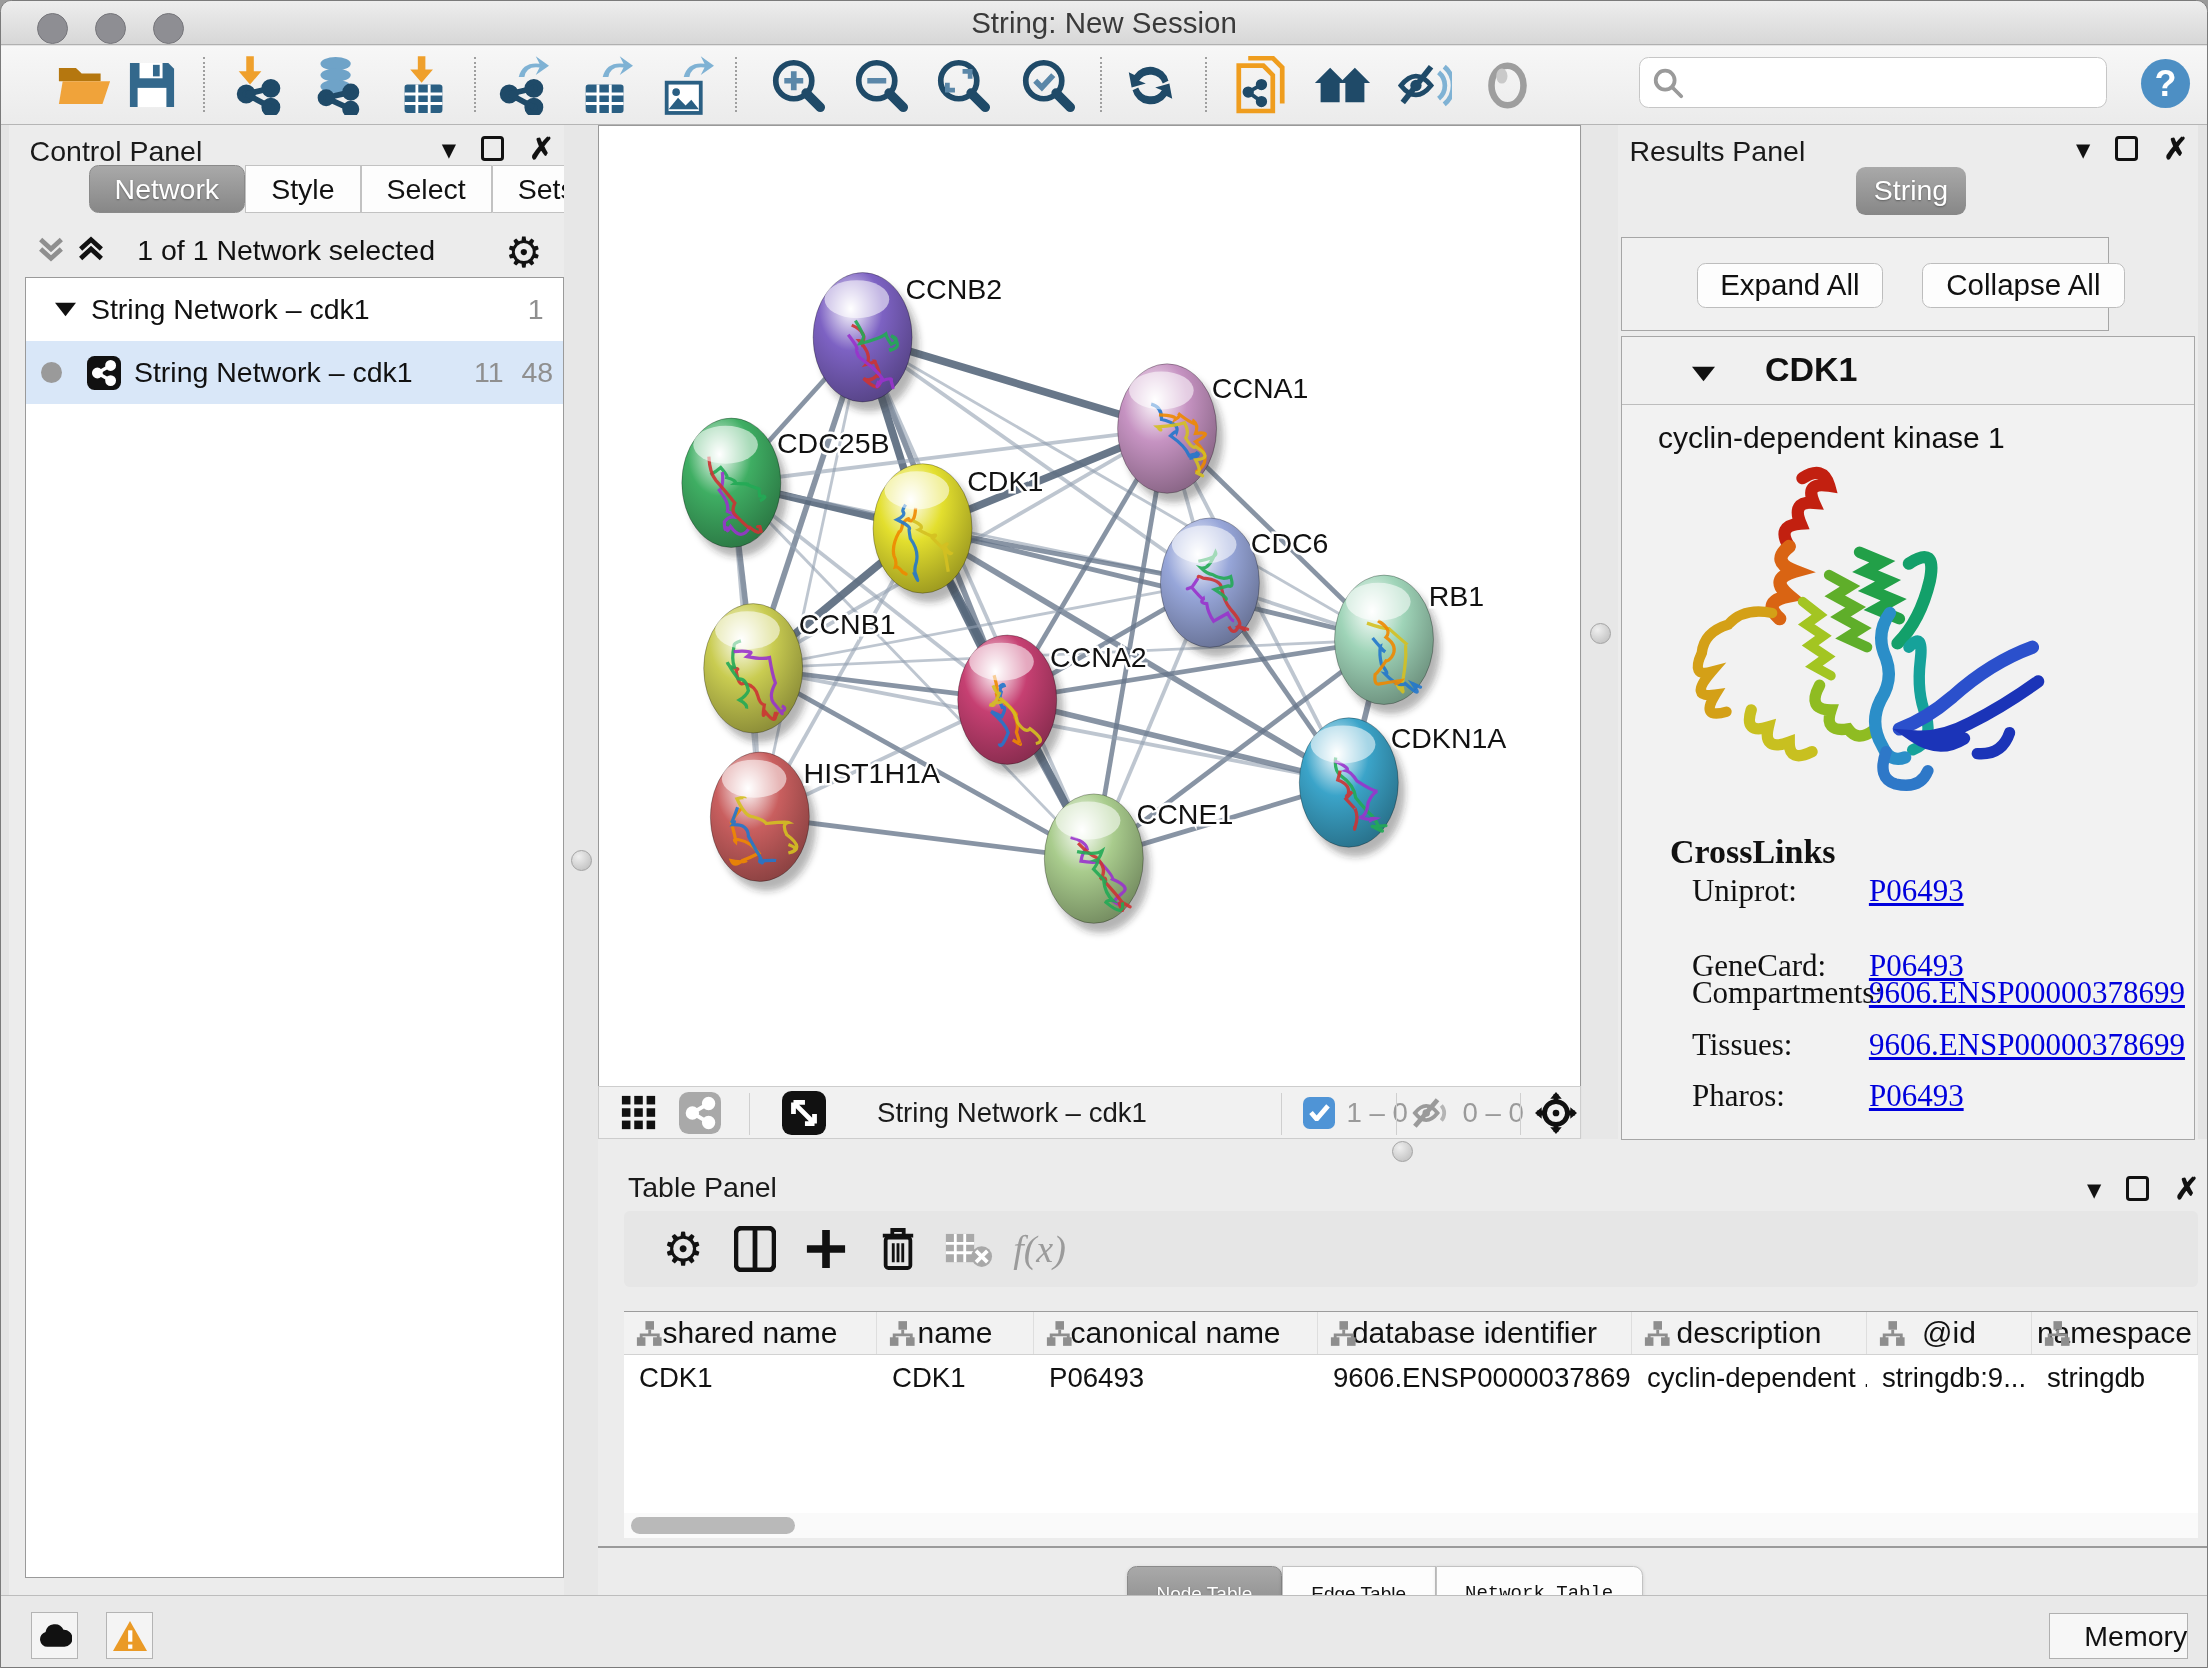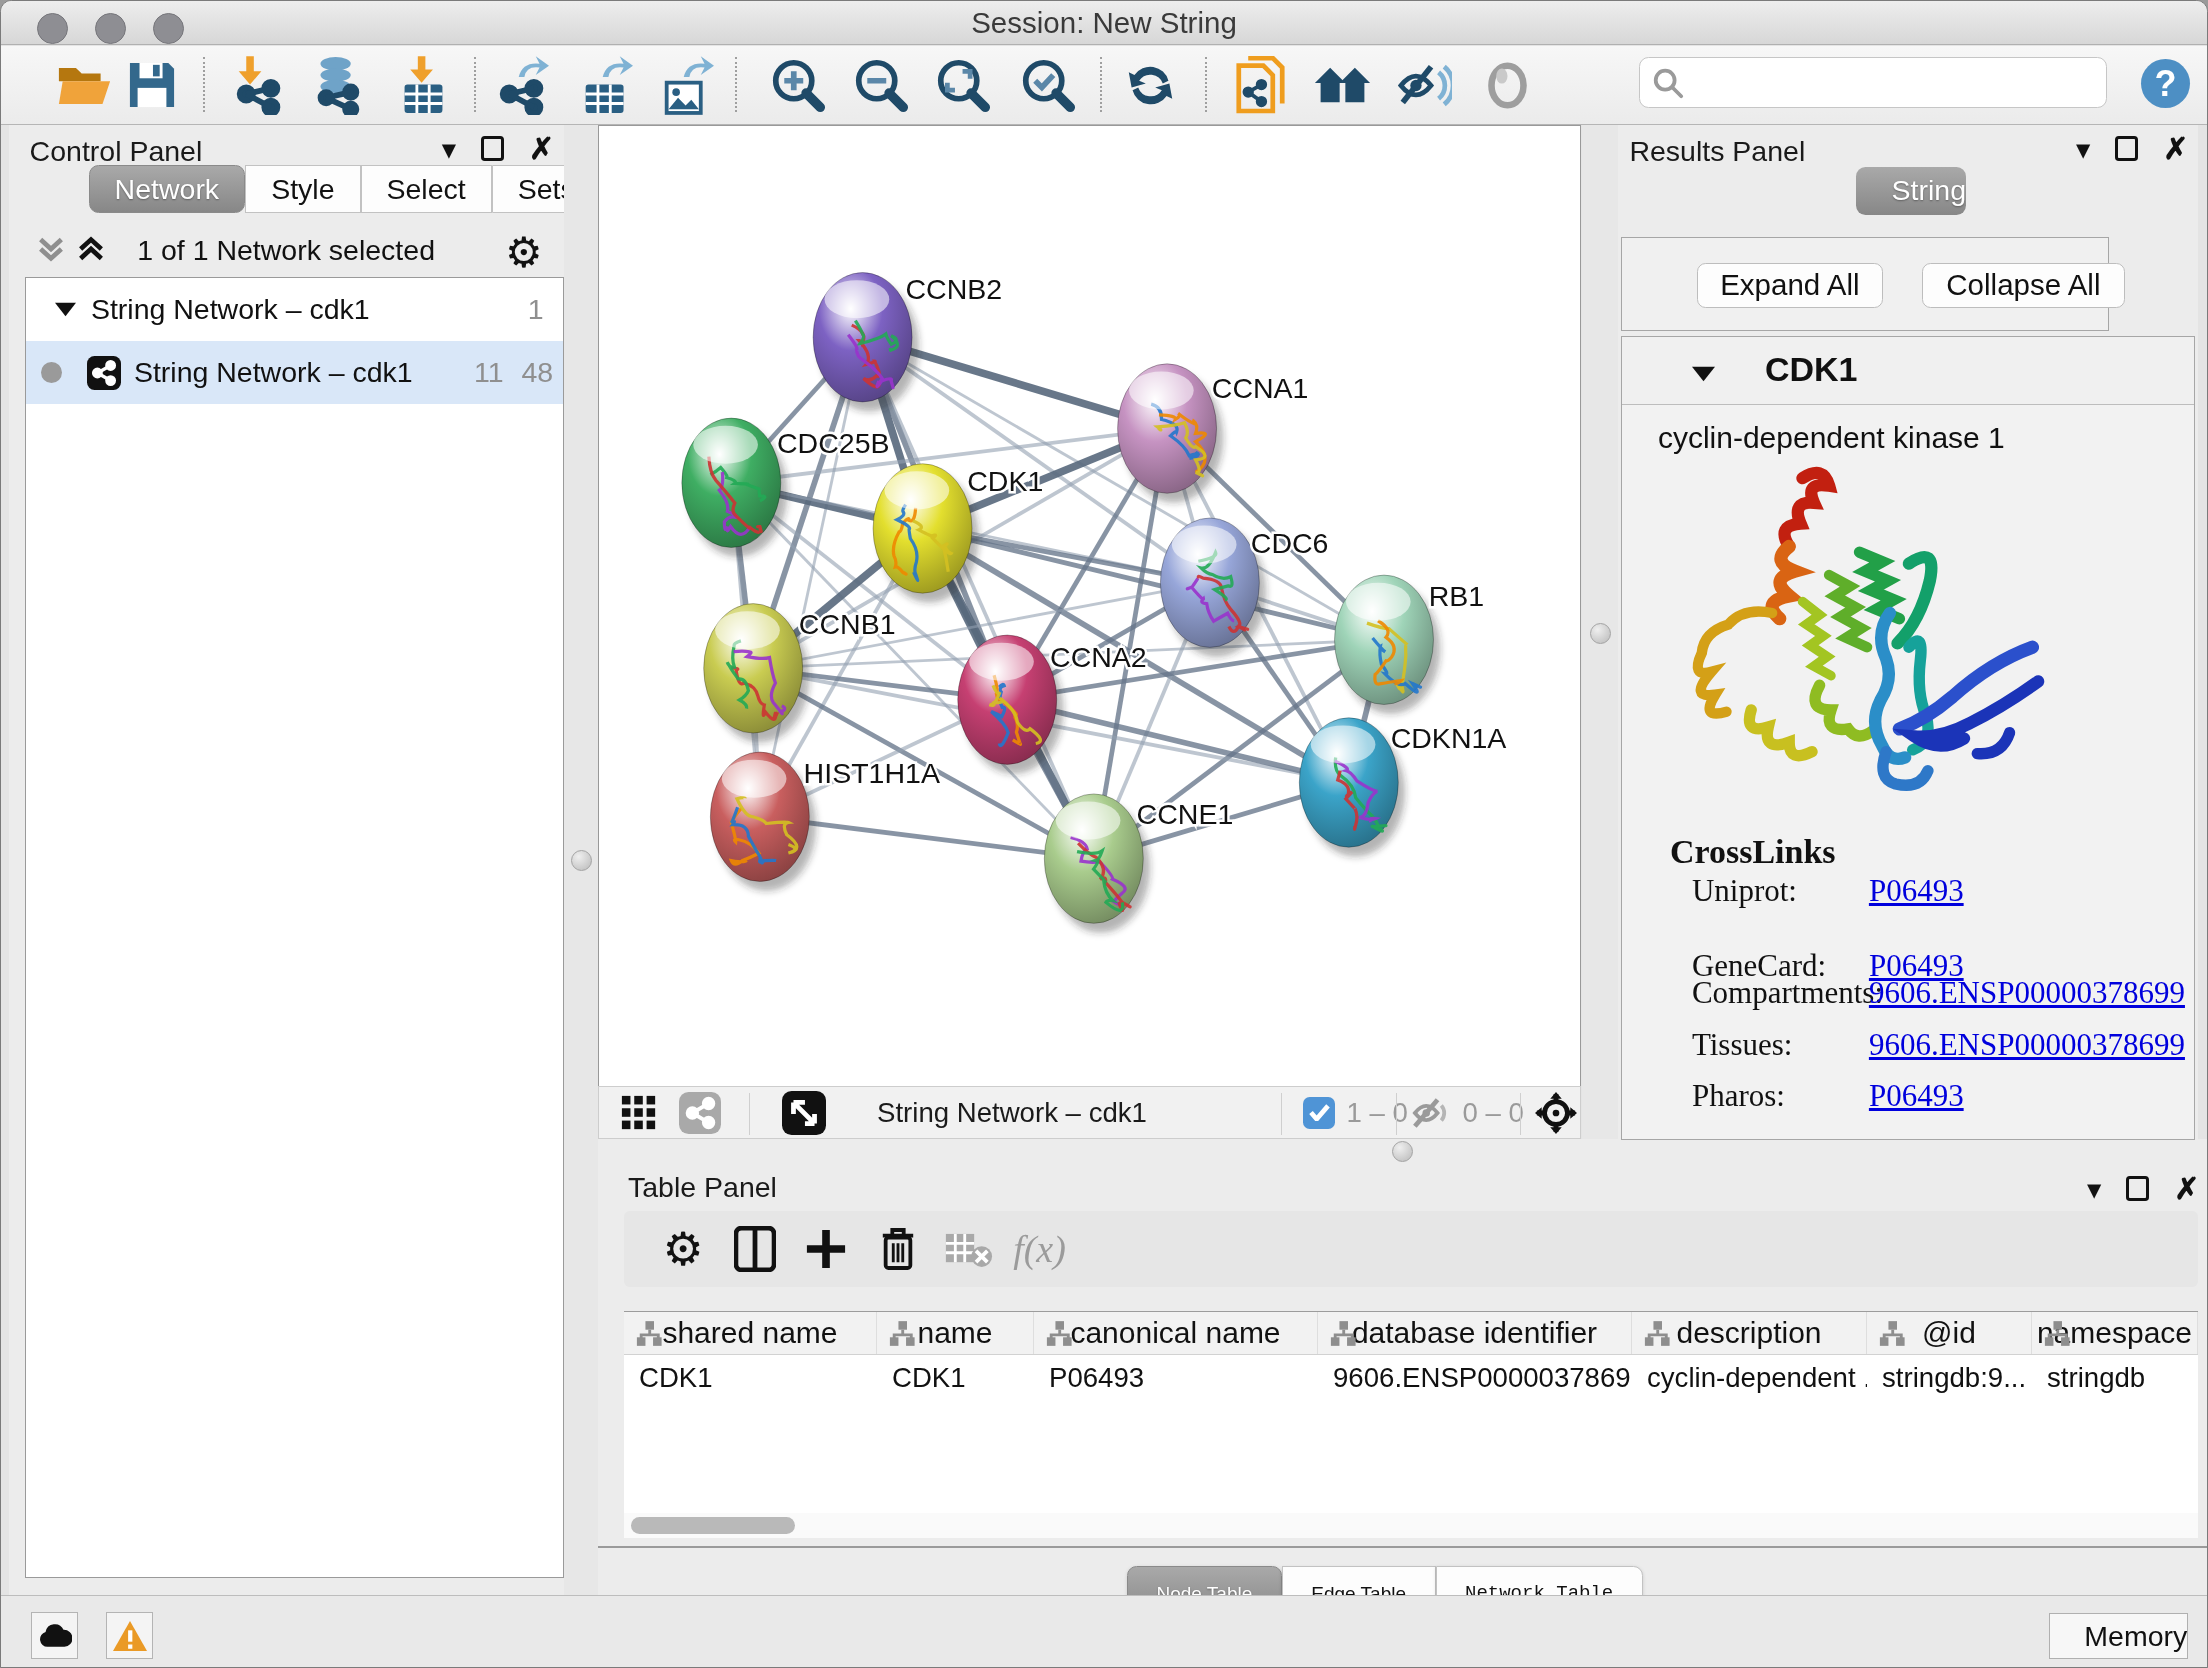--- a/index.html
+++ b/index.html
@@ -70,21 +70,21 @@
   .nb-item { position:absolute; top:0; height:51px; display:flex; align-items:center; }
   .nb-title { font-size:27.6px; color:#1a1a1a; }
   .nb-gray { font-size:27.6px; color:#9a9a9a; }
   .checkbox { width:32px; height:32px; background:#4f94d6; border-radius:6.7px; display:flex;
               align-items:center; justify-content:center; }
 
   
   .results-panel { position:absolute; left:1617px; top:124px; width:580px; height:1020px; background:#ececec; }
   .rp-title { position:absolute; left:11.4px; top:9.5px; }
   .rp-tab { position:absolute; left:238px; top:42px; width:110px; height:48px; border-radius:9.5px;
-            background:linear-gradient(#a9a9a9,#878787); color:#fff; font-size:28.5px; text-align:right;
+            background:linear-gradient(#a9a9a9,#878787); color:#fff; font-size:28.5px; text-align:center;
             line-height:46px; text-shadow:0 1px 1.9px rgba(0,0,0,.35); }
   .rp-box1 { position:absolute; left:2.9px; top:112px; width:488px; height:94px; background:#f0f0f0;
              border:1.9px solid #a6a6a6; }
   .rp-btn { position:absolute; top:25px; height:45px; background:#fdfdfd; border:1.9px solid #bdbdbd;
             border-radius:8.6px; font-size:29.5px; color:#111; text-align:center; }
   .rp-box2 { position:absolute; left:2.9px; top:211px; width:574px; height:804px; background:#f2f2f2;
              border:1.9px solid #a6a6a6; }
   .gene-hd { position:absolute; left:0; right:0; top:0; height:68px; border-bottom:1.9px solid #bdbdbd;
              background:#f0f0f0; }
   .gene-name { position:absolute; left:143px; top:13.3px; font-size:34px; font-weight:bold; color:#111; }
@@ -135,21 +135,21 @@
 </style>
 </head>
 <body>
 
 <div id="window">
 
   <div class="titlebar">
     <div class="traffic" style="left:36px"></div>
     <div class="traffic" style="left:94px"></div>
     <div class="traffic" style="left:152px"></div>
-    <div class="title-text">Session: New String</div>
+    <div class="title-text">String: New Session</div>
   </div>
 
   <div class="toolbar">
     <div class="tbi" style="left:53px">
       <svg width="55" height="46" viewBox="0 0 58 48">
           <path d="M2 6 h18 l6 6 h20 v8 H2z" fill="#b5770f"></path>
           <path d="M6 20 h50 l-8 24 H2z" fill="#f0a33a"></path>
         </svg>
     </div>
     <div class="tbi" style="left:120px">

